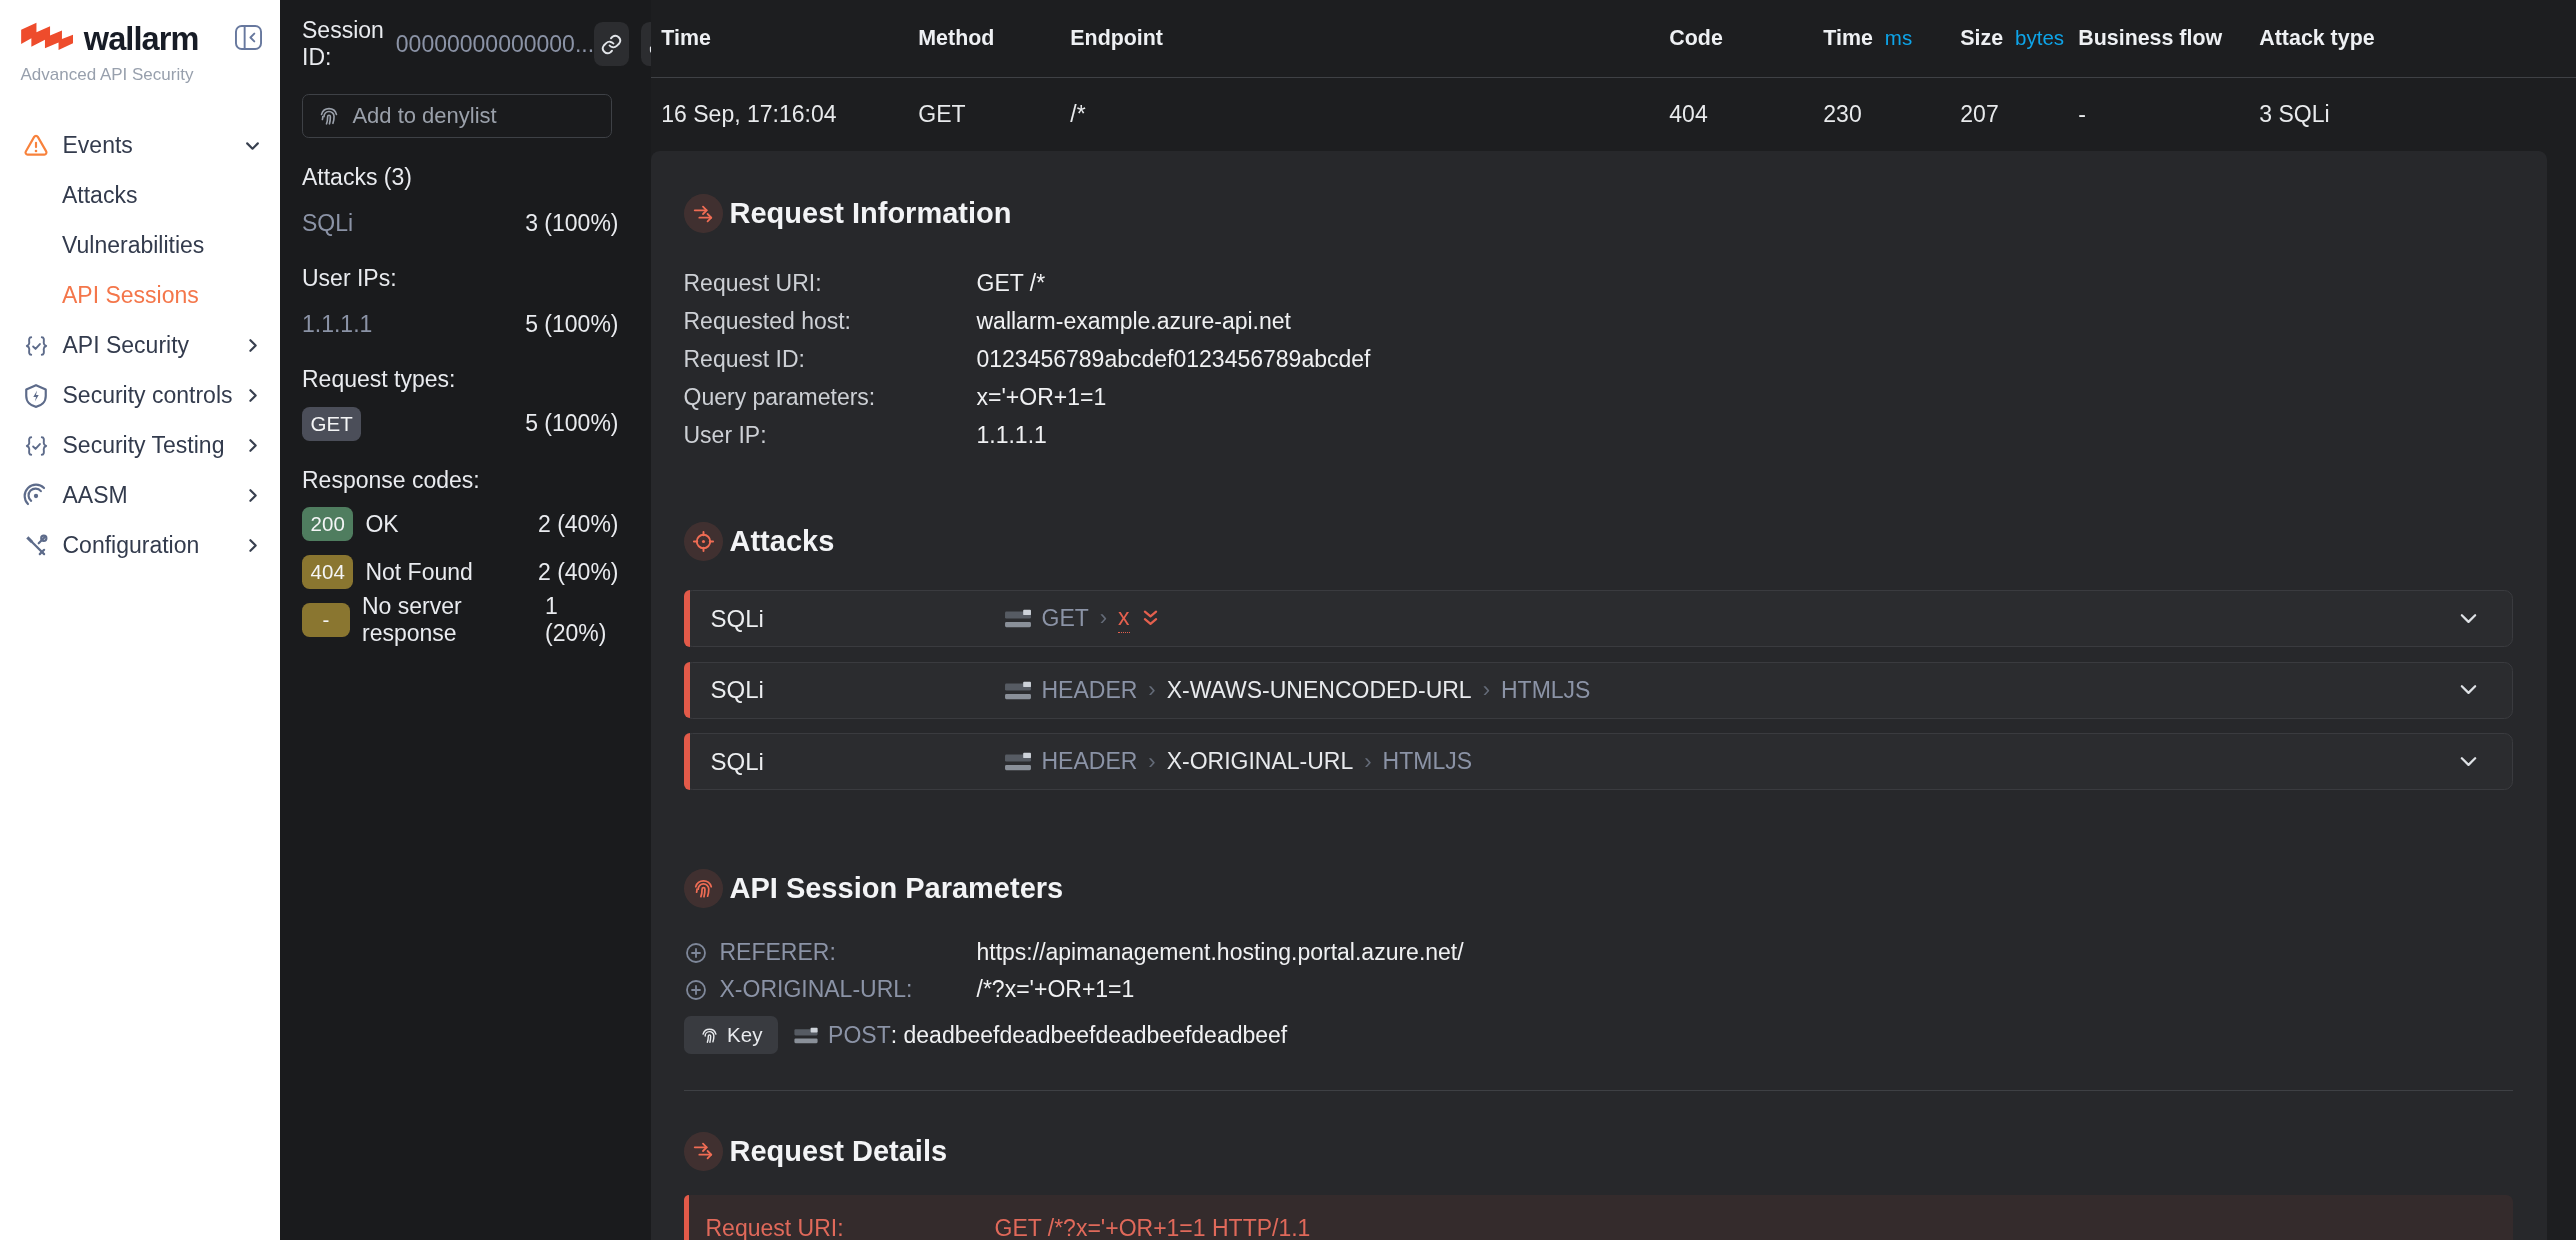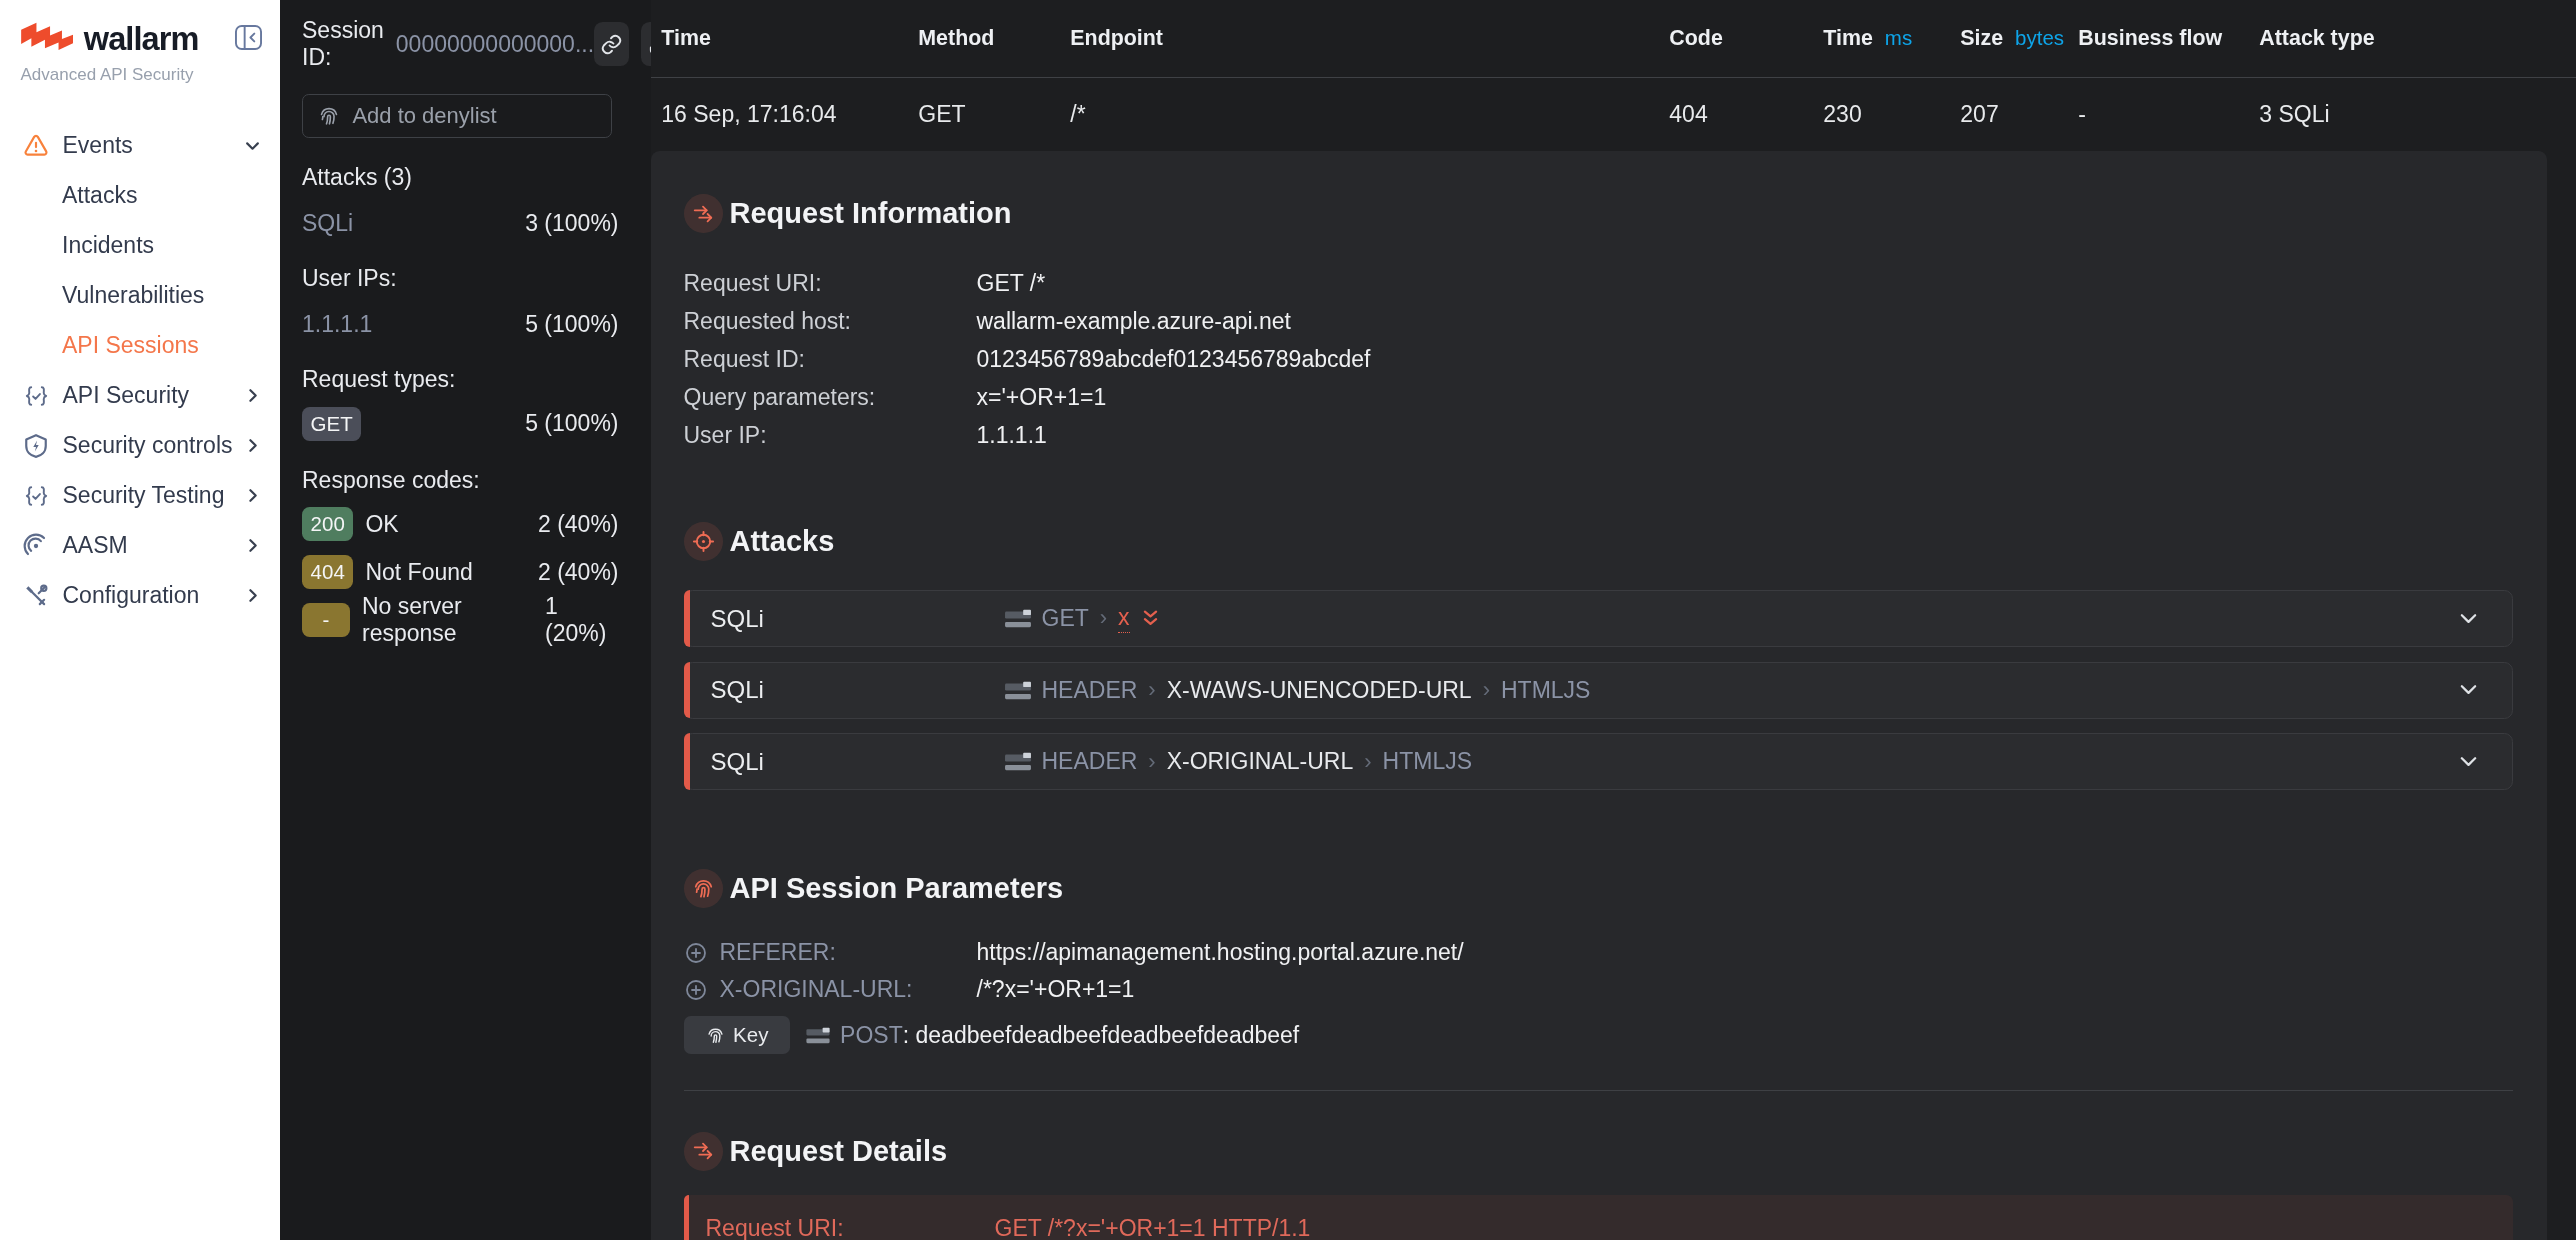--- a/index.html
+++ b/index.html
@@ -84,21 +84,21 @@
   .payload{color:#e4604e;border-bottom:1.7px dotted #e4604e;padding-bottom:0.9px}
   .atk-chev{margin-left:auto;margin-right:34px;display:flex}
 
   .sec-params{margin-top:79px}
   .param-rows{margin-top:26px}
   .param-row{display:flex;align-items:center;height:37px;font-size:23px}
   .param-label{width:293px;display:flex;align-items:center;gap:12px;color:#8b93a6;flex-shrink:0}
   .param-value{color:#f0f1f3}
   .key-row{margin-top:6.8px;display:flex;align-items:center;height:41px;font-size:23px}
   .key-badge{display:flex;align-items:center;gap:8.6px;background:#393b40;border-radius:6.8px;
-             height:38px;padding:0 22px;color:#e9ebee;font-size:20.5px}
+             height:38px;padding:0 16px;color:#e9ebee;font-size:20.5px}
   .key-icon-lines{margin-left:15.4px;display:flex}
   .key-method{color:#8b93a6;margin-left:10.3px}
   .key-value{color:#f0f1f3}
 
   .divider{margin-top:34px;border-top:0.9px solid #3e4044}
   .sec-details{margin-top:41px}
   .req-row{margin-top:24px;position:relative;display:flex;align-items:center;height:67px;
            background:rgba(226,90,75,0.07);border-radius:6.8px;padding-left:22px;box-sizing:border-box}
   .req-row::before{content:"";position:absolute;left:0;top:0;bottom:0;width:5.1px;
                    background:#e25a49;border-radius:6.8px 0 0 6.8px}
@@ -146,23 +146,20 @@
         </span>
         <span class="nlabel">Events</span>
         <span class="chev">
           <svg width="17" height="17" viewBox="0 0 16 16">
               <path d="M3 6l5 5 5-5" stroke="#38404f" stroke-width="2" fill="none" stroke-linecap="round" stroke-linejoin="round"></path>
             </svg>
         </span>
       </div>
       <div class="nav-item nav-sub">
         <span>Attacks</span>
-      </div>
-      <div class="nav-item nav-sub">
-        <span>Incidents</span>
       </div>
       <div class="nav-item nav-sub">
         <span>Vulnerabilities</span>
       </div>
       <div class="nav-item nav-sub active">
         <span>API Sessions</span>
       </div>
       <div class="nav-item">
         <span class="nicon">
           <svg width="27" height="22" viewBox="0 0 28 22">

